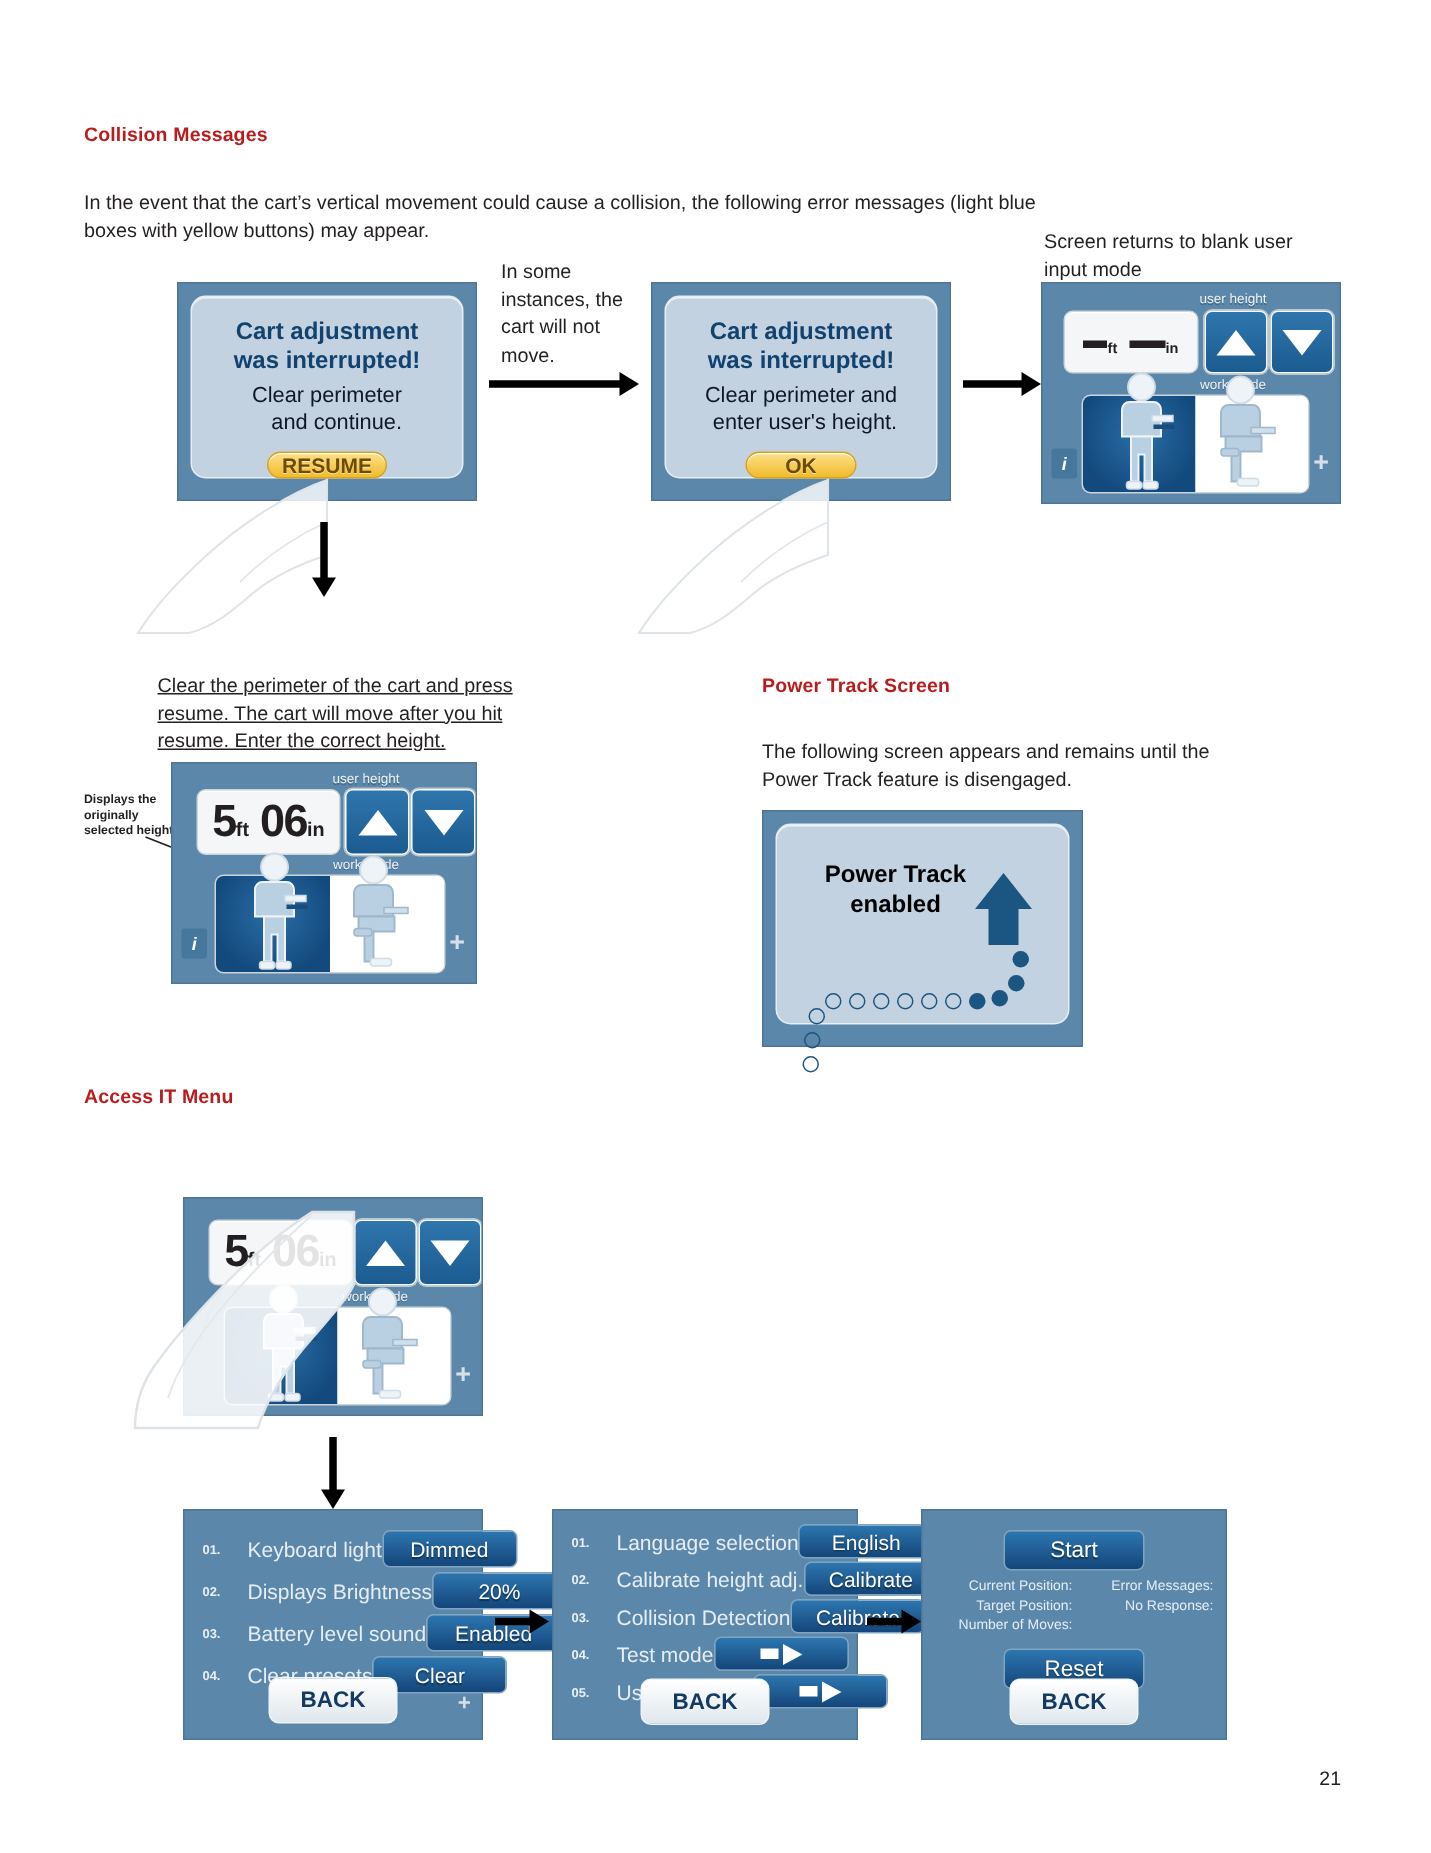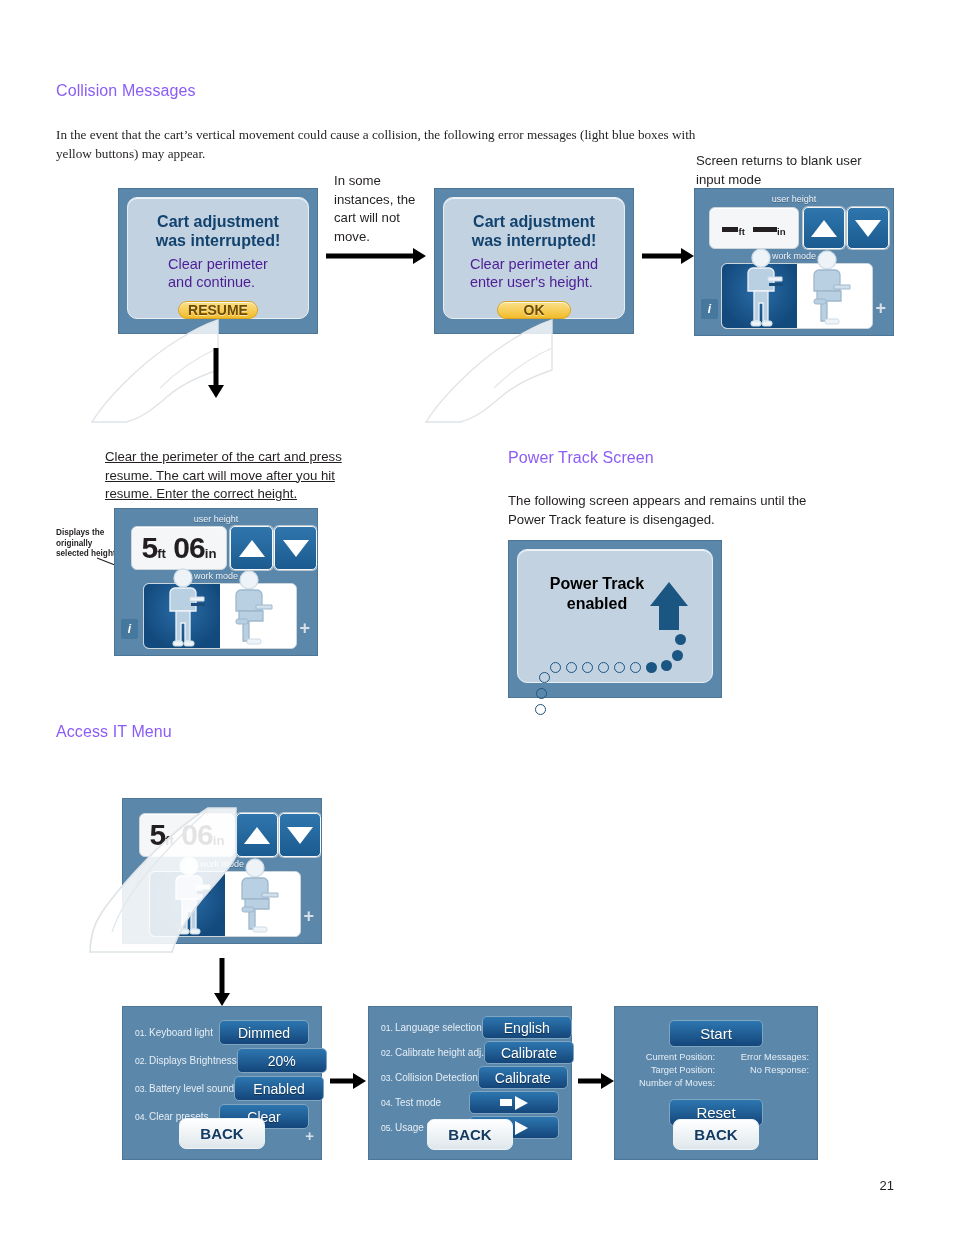--- a/index.html
+++ b/index.html
@@ -5,22 +5,22 @@
   html,body{margin:0;padding:0;}
   body{
     width:954px;height:1235px;background:#ffffff;
     font-family:"Liberation Sans", sans-serif;
     color:#231f20;position:relative;overflow:hidden;
   }
   .page{position:absolute;left:0;top:0;width:954px;height:1235px;}
 
   
   h2.section{
-    position:absolute;margin:0;font-size:16px;font-weight:normal;
-    color:#8b5cf6;letter-spacing:.1px;
+    position:absolute;margin:0;font-size:13px;font-weight:bold;
+    color:#b91c1c;letter-spacing:.1px;
   }
   .body-text{
     position:absolute;margin:0;font-size:13.2px;line-height:18.5px;color:#231f20;
   }
   .small-note{
     position:absolute;margin:0;font-size:13.2px;line-height:18.5px;color:#231f20;
   }
   .callout{
     position:absolute;margin:0;font-size:8.2px;line-height:10.5px;
     font-weight:bold;color:#231f20;
@@ -47,20 +47,21 @@
   .leader{position:absolute;}
 
   
   .lcd{
     position:absolute;background:#5b87ab;box-sizing:border-box;
     border:1px solid #4d7696;overflow:hidden;
   }
   .lcd .lbl{
     position:absolute;color:#eef3f7;font-size:9px;text-align:center;width:100%;left:0;
     text-shadow:0 1px 0 rgba(0,0,0,.25);
+    padding-left:28px;
   }
   .hbox{
     position:absolute;background:#f4f6f7;border:1px solid #ccd5da;border-radius:6px;
     box-shadow:inset 0 1px 0 #fff;display:flex;align-items:center;justify-content:center;
   }
   .hval{font-weight:bold;color:#231f20;letter-spacing:-1px;line-height:1;}
   .hval .unit{font-size:.44em;font-weight:bold;letter-spacing:0;}
   .blank-dash{display:inline-block;background:#231f20;height:5px;vertical-align:middle;}
 
   .navbtn{
@@ -92,21 +93,21 @@
     position:absolute;background:#5b87ab;border:1px solid #4d7696;box-sizing:border-box;
   }
   .dlg-inner{
     position:absolute;left:8px;top:8px;right:8px;bottom:14px;
     background:#c3d2e0;border:1px solid #e7eef4;border-radius:10px;
     box-shadow:inset 0 1px 0 #eff4f8;
     display:flex;flex-direction:column;align-items:center;justify-content:flex-start;
     padding-top:14px;box-sizing:border-box;
   }
   .dlg-title{font-size:16px;font-weight:bold;color:#12426e;text-align:center;line-height:19px;}
-  .dlg-sub{font-size:14.5px;color:#4c1d95;text-align:left;line-height:18px;margin-top:5px;}
+  .dlg-sub{font-size:14.5px;color:#0f172a;text-align:right;line-height:18px;margin-top:5px;}
   .ybtn{
     margin-top:10px;border-radius:9px;
     background:linear-gradient(#fbe08a,#f2bc2b);
     border:1px solid #d8a41f;
     box-shadow:inset 0 1px 0 rgba(255,255,255,.8);
     color:#6d4b00;font-weight:bold;font-size:14px;
     display:flex;align-items:center;justify-content:center;
     text-shadow:0 1px 0 rgba(255,255,255,.55);
   }
 
@@ -115,22 +116,22 @@
   .pt-dot{position:absolute;border-radius:50%;box-sizing:border-box;}
   .pt-dot.open{border:1.6px solid #1b5582;background:transparent;}
   .pt-dot.fill{background:#1b5582;}
 
   
   .menu{
     position:absolute;background:#5b87ab;border:1px solid #4d7696;box-sizing:border-box;
     padding:14px 12px 0 12px;
   }
   .mrow{display:flex;align-items:center;margin-bottom:5px;height:23px;}
-  .mnum{color:#eaf1f6;font-size:8.6px;font-weight:normal;width:14px;flex:none;}
-  .mlabel{color:#e6eef4;font-size:10px;flex:1;white-space:nowrap;}
+  .mnum{color:#eaf1f6;font-size:8.6px;font-weight:bold;width:30px;flex:none;}
+  .mlabel{color:#e6eef4;font-size:14px;flex:1;white-space:nowrap;}
   .mbtn{
     width:88px;height:23px;flex:none;border-radius:5px;
     background:linear-gradient(#2d76b0,#14467a);
     border:1px solid #7fa5c1;
     display:flex;align-items:center;justify-content:center;
     color:#ffffff;font-size:14px;line-height:1;
     text-shadow:0 1px 1px rgba(0,0,0,.45);
   }
   .mbtn.arrow::after{
     content:"";width:0;height:0;
@@ -160,21 +161,21 @@
   
   .hand{position:absolute;pointer-events:none;}
 </style>
 </head>
 <body>
 
 <div class="page">
 
   <h2 class="section" style="left:56px;top:82px;">Collision Messages</h2>
 
-  <p class="body-text" style="left:56px;top:126px;width:640px;font-family:Liberation Serif, serif;">In the event that the cart’s vertical movement could cause a collision, the following error messages (light blue boxes with yellow buttons) may appear.</p>
+  <p class="body-text" style="left:56px;top:126px;width:640px;">In the event that the cart’s vertical movement could cause a collision, the following error messages (light blue boxes with yellow buttons) may appear.</p>
 
   <div class="dlg-outer" style="left:118px;top:188px;width:200px;height:146px;">
     <div class="dlg-inner">
       <div class="dlg-title">
         <span>Cart adjustment</span><br>
         <span>was interrupted!</span>
       </div>
       <div class="dlg-sub">
         <span>Clear perimeter</span><br>
         <span>and continue.</span>

